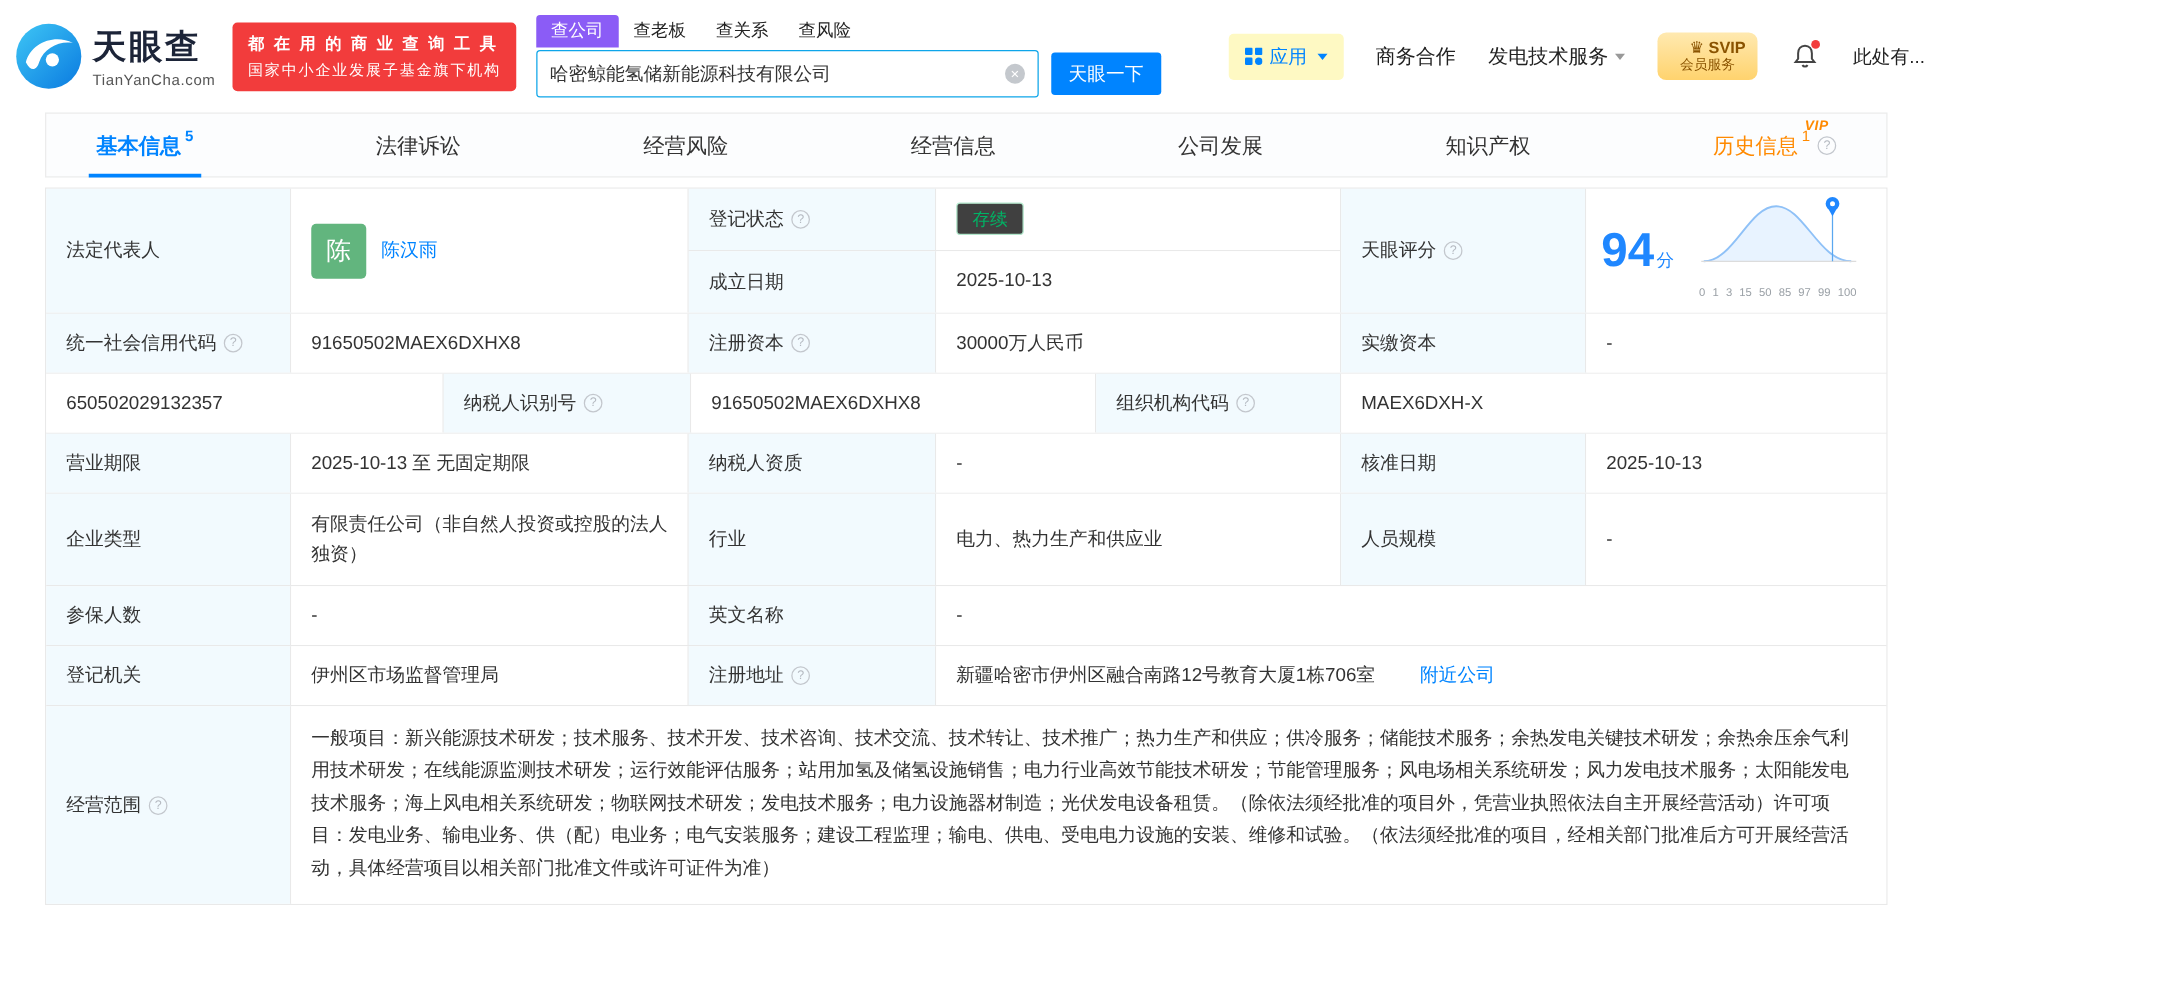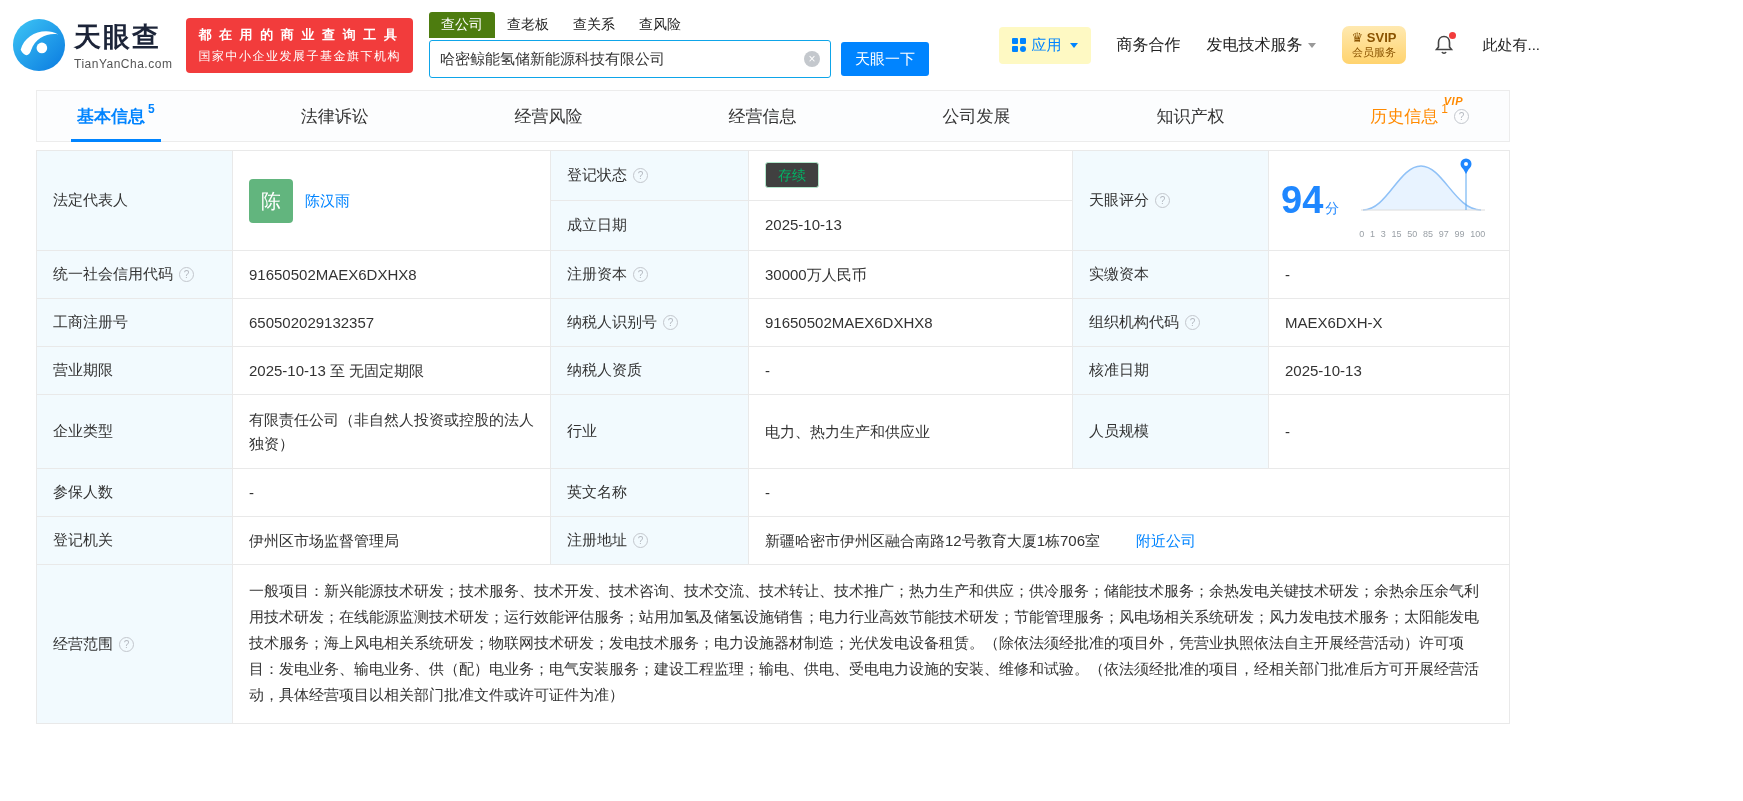--- a/index.html
+++ b/index.html
@@ -12,34 +12,34 @@
   .logo { display: flex; align-items: center; gap: 8px; }
   .logo-cn { font-size: 27px; font-weight: bold; color: #1c2438; letter-spacing: 2px; }
   .logo-en { font-size: 12px; color: #555; letter-spacing: .5px; margin-top: 2px; }
   .promo { margin-left: 14px; background: #f23c3c; color: #fff; border-radius: 4px; padding: 8px 12px; }
   .promo-l1 { font-size: 13px; font-weight: bold; letter-spacing: 2px; }
   .promo-l2 { font-size: 12px; letter-spacing: 1.5px; margin-top: 4px; }
 
   .search-wrap { margin-left: 16px; }
   .search-tabs { display: flex; align-items: flex-end; height: 26px; margin-bottom: 2px; }
   .stab { font-size: 14px; color: #222; padding: 4px 12px; cursor: pointer; }
-  .stab.active { background: #4d7c0f; color: #fff; border-radius: 3px 3px 0 0; }
+  .stab.active { background: #8b5cf6; color: #fff; border-radius: 3px 3px 0 0; }
   .search-row { display: flex; align-items: center; }
   .search-box { width: 402px; height: 38px; border: 1px solid #0ea5e9; border-radius: 3px; display: flex; align-items: center; padding: 0 10px; background: #fff; }
   .search-input { flex: 1; border: none; outline: none; font-size: 15px; color: #333; font-family: inherit; background: transparent; }
   .clear-ic { width: 16px; height: 16px; border-radius: 50%; background: #c4c8cd; color: #fff; font-size: 12px; line-height: 16px; text-align: center; cursor: pointer; flex: none; }
   .search-btn { margin-left: 10px; width: 88px; height: 34px; background: #0084ff; color: #fff; border: none; border-radius: 3px; font-size: 15px; cursor: pointer; font-family: inherit; }
 
   .hnav { margin-left: auto; display: flex; align-items: center; gap: 26px; padding-right: 8px; }
   .apps-btn { background: #fef9c3; border-radius: 4px; padding: 9px 13px; display: flex; align-items: center; gap: 6px; color: #0084ff; font-size: 15px; cursor: pointer; }
   .caret { display: inline-block; width: 0; height: 0; border-left: 4px solid transparent; border-right: 4px solid transparent; border-top: 5px solid currentColor; margin-left: 2px; }
   .hlink { font-size: 16px; color: #222; cursor: pointer; display: flex; align-items: center; }
   .hlink .caret { color: #999; margin-left: 5px; }
   .svip { background: linear-gradient(180deg,#ffe9b0,#ffd36e); border-radius: 7px; padding: 5px 10px; text-align: center; color: #8a5300; cursor: pointer; }
-  .svip-t { font-size: 13px; font-weight: bold; line-height: 14px; }
+  .svip-t { font-size: 13px; font-weight: bold; line-height: 14px; margin-left: 16px; }
   .svip-s { font-size: 11px; line-height: 13px; margin-top: 1px; }
   .bell { position: relative; cursor: pointer; width: 24px; height: 24px; }
   .bell .dot { position: absolute; top: -1px; right: 0; width: 7px; height: 7px; border-radius: 50%; background: #f23c3c; }
   .uname { font-size: 15px; color: #222; cursor: pointer; white-space: nowrap; }
 
   
   .tabs { margin-left: 36px; width: 1474px; height: 52px; background: #fcfdfe; border: 1px solid #ececec; display: flex; align-items: stretch; justify-content: space-between; padding: 0 34px; }
   .tab { position: relative; display: flex; align-items: center; font-size: 17px; color: #333; cursor: pointer; padding: 0 6px; }
   .tab sup { font-size: 12px; position: relative; top: -7px; margin-left: 3px; }
   .tab.active { color: #0084ff; font-weight: bold; }
@@ -271,23 +271,20 @@
         </div>
       <div class="cell label w5">
           <span>实缴资本</span>
         </div>
       <div class="cell value w6 last">
           <span>-</span>
         </div>
     </div>
 
     <div class="row r3">
-      <div class="cell label w1">
-          <span>工商注册号</span>
-        </div>
       <div class="cell value w2">
           <span>650502029132357</span>
         </div>
       <div class="cell label w3">
         <span>纳税人识别号</span>
         <span class="q">?</span>
       </div>
       <div class="cell value w4">
           <span>91650502MAEX6DXHX8</span>
         </div>

